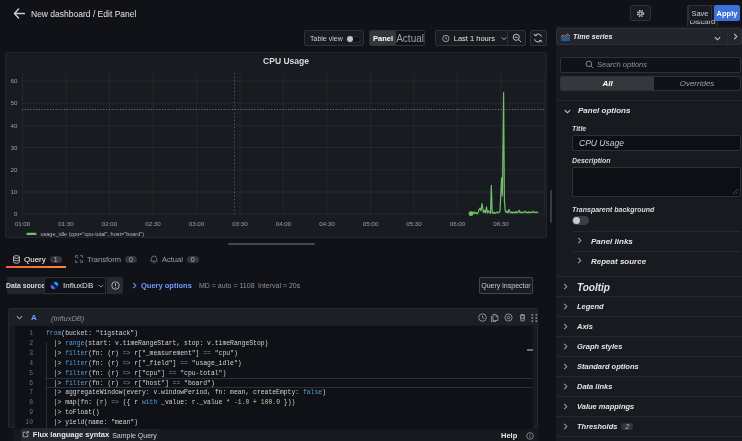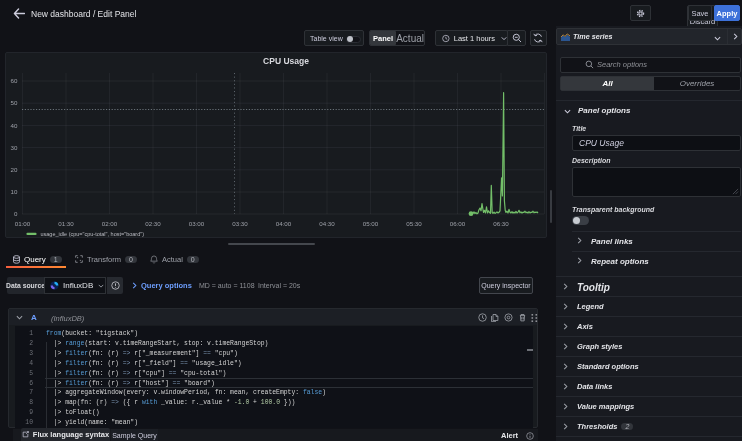--- a/index.html
+++ b/index.html
@@ -249,21 +249,21 @@
   </div>
 
   <div class="abs" style="left:13px;top:181px;width:525px;height:12px;background:#17191e;"></div>
   <div class="abs" style="left:21px;top:180px;width:89px;height:13px;background:#24272d;border-radius:2px 2px 0 0;display:flex;align-items:center;justify-content:center;">
     <svg width="7" height="7" viewBox="0 0 12 12">
           <path d="M8 2 H2 V10 H10 V5 M7 5 L11 1 M8.4 1 H11 V3.6" fill="none" stroke="#ccccdc" stroke-width="1.2"></path>
         </svg>
     <span style="font-size:7.5px;font-weight:600;color:#e6e7ea;margin-left:4px;">Flux language syntax</span>
   </div>
   <div class="abs" style="left:111px;top:181px;width:47px;height:12px;background:#1b1e24;display:flex;align-items:center;justify-content:center;font-size:7px;color:#ccccdc;">Sample Query</div>
-  <div class="abs" style="left:501px;top:183px;font-size:7.5px;font-weight:600;color:#e6e7ea;">Alert</div>
+  <div class="abs" style="left:501px;top:183px;font-size:7.5px;font-weight:600;color:#e6e7ea;">Help</div>
   <svg class="abs" style="left:526px;top:183.5px;" width="8" height="8" viewBox="0 0 12 12">
         <circle cx="6" cy="6" r="5" fill="none" stroke="#9da0a8" stroke-width="1.1"></circle>
         <path d="M6 5.5 V8.8 M6 3.2 V4.2" stroke="#9da0a8" stroke-width="1.2" fill="none"></path>
       </svg>
 </div>
 
 <div class="abs" style="left:556px;top:26px;width:186px;height:415px;background:#181a20;font-style:italic;">
   <div class="abs" style="left:0;top:2px;width:186px;height:17px;background:#22252b;border:1px solid #2e3136;border-radius:2px;display:flex;align-items:center;">
     <svg style="margin-left:3.5px;" width="9" height="8" viewBox="0 0 16 14">
           <path d="M0 8 L4 4 L7 7 L11 3 L16 6.5 V14 H0 Z" fill="#2b5590"></path>
@@ -310,21 +310,21 @@
 
   <div class="abs" style="left:16px;top:204.5px;width:169px;border-top:1px solid #25282f;"></div>
   <svg class="abs" style="left:21px;top:211px;" width="5" height="7" viewBox="0 0 5 8">
         <path d="M1 1 L4 4 L1 7" stroke="#9da0a8" stroke-width="1.2" fill="none"></path>
       </svg>
   <div class="abs" style="left:35px;top:210.5px;font-size:8px;font-weight:700;color:#e3e4e8;">Panel links</div>
   <div class="abs" style="left:16px;top:225px;width:169px;border-top:1px solid #25282f;"></div>
   <svg class="abs" style="left:21px;top:231px;" width="5" height="7" viewBox="0 0 5 8">
         <path d="M1 1 L4 4 L1 7" stroke="#9da0a8" stroke-width="1.2" fill="none"></path>
       </svg>
-  <div class="abs" style="left:35px;top:230.5px;font-size:8px;font-weight:700;color:#e3e4e8;">Repeat options</div>
+  <div class="abs" style="left:35px;top:230.5px;font-size:8px;font-weight:700;color:#e3e4e8;">Repeat source</div>
 
   <div id="sections">
   <div class="abs" style="left:0;top:249.5px;width:186px;border-top:1px solid #25282f;"></div>
   <svg class="abs" style="left:7px;top:256.5px;" width="5" height="7" viewBox="0 0 5 8">
           <path d="M1 1 L4 4 L1 7" stroke="#9da0a8" stroke-width="1.2" fill="none"></path>
         </svg>
   <div class="abs" style="left:21px;top:255.5px;font-size:10px;font-weight:700;color:#e3e4e8;">Tooltip</div>
   <div class="abs" style="left:0;top:269.5px;width:186px;border-top:1px solid #25282f;"></div>
   <svg class="abs" style="left:7px;top:276.5px;" width="5" height="7" viewBox="0 0 5 8">
           <path d="M1 1 L4 4 L1 7" stroke="#9da0a8" stroke-width="1.2" fill="none"></path>

